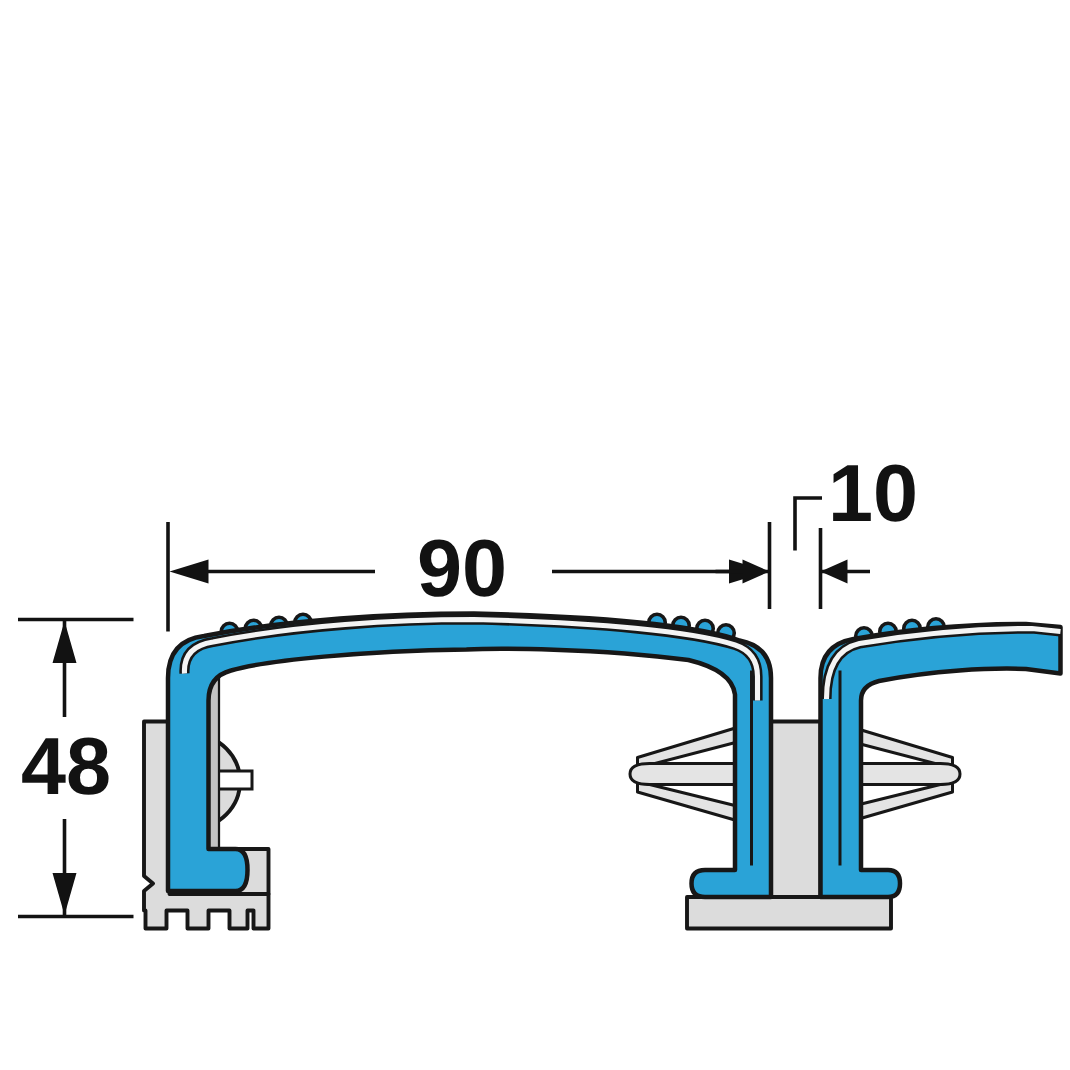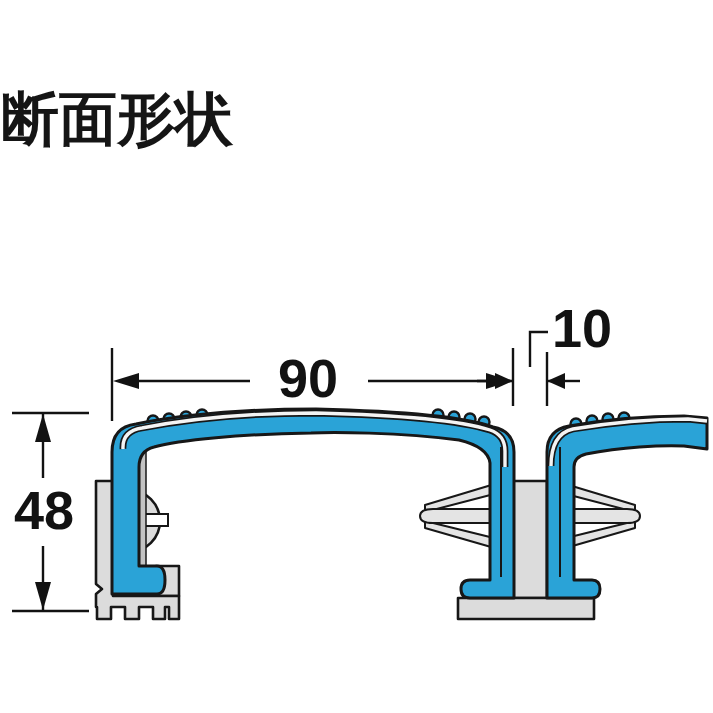--- a/index.html
+++ b/index.html
@@ -36,21 +36,20 @@
   .gray-light{fill:#e4e4e4;stroke:#171717;stroke-width:2;stroke-linejoin:round;}
   .sep-dark{fill:none;stroke:#171717;stroke-width:6.8;stroke-linecap:butt;}
   .sep-light{fill:none;stroke:#f4f4f4;stroke-width:3.4;stroke-linecap:butt;}
   .fold{stroke:#171717;stroke-width:2;}
 </style>
 </head>
 <body>
 
 <div class="canvas">
 
-  <h1 class="title">断面形状</h1>
 
   <svg width="713" height="713" viewBox="0 0 713 713">
 
     <g>
       <circle cx="129" cy="521" r="31" class="gray-part"></circle>
       <rect x="124" y="514" width="44" height="12" fill="#ffffff" stroke="#171717" stroke-width="2"></rect>
     </g>
 
     <path class="gray-part" d="M 156,566 L 179,566 L 179,596 L 148,596 L 148,584 L 156,584 Z"></path>
 

